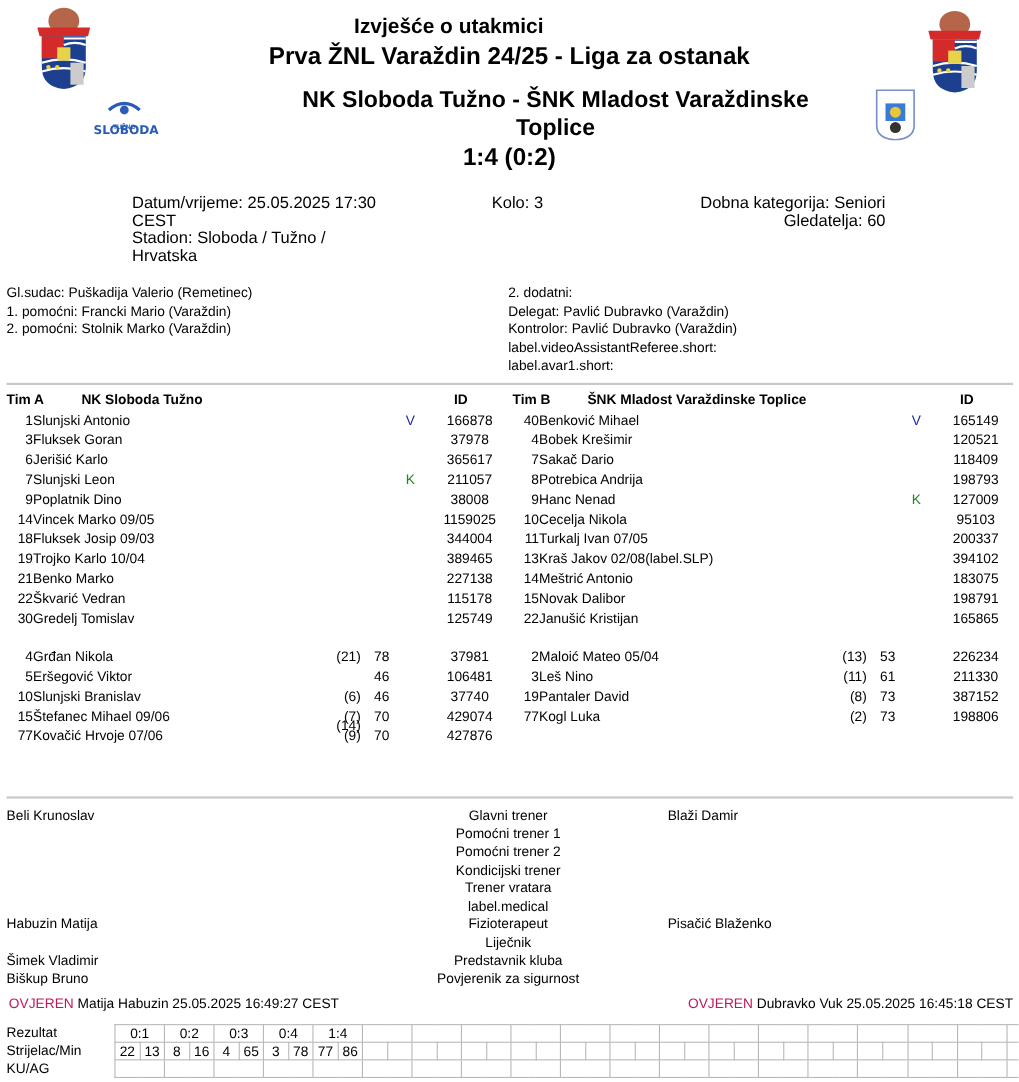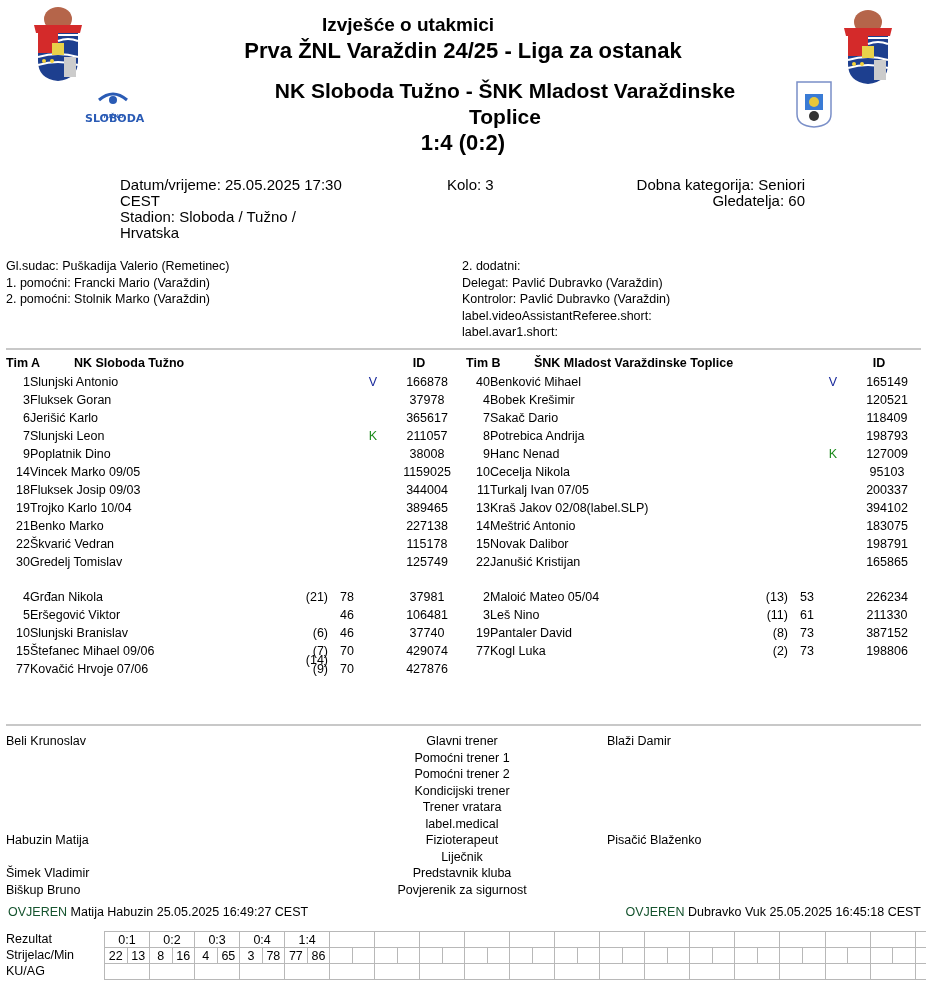--- a/index.html
+++ b/index.html
@@ -51,21 +51,21 @@
 
   .staff { font-size: 12.5px; line-height: 16.5px; top: 733px; }
   .staff-left { left: 6px; width: 300px; }
   .staff-mid { left: 362px; width: 200px; text-align: center; }
   .staff-right { left: 591px; width: 300px; margin-left: 16px; }
   .line-slot { height: 16.5px; white-space: nowrap; }
 
   .verify { top: 905px; font-size: 12.5px; }
   .verify-left { left: 8px; }
   .verify-right { right: 5px; }
-  .ok { color: #14532d; }
+  .ok { color: #be185d; }
 
   .grid-labels { left: 6px; top: 931px; font-size: 12.5px; line-height: 16px; }
   .score-grid { left: 104px; top: 931px; width: 857px; border-collapse: collapse; table-layout: fixed; }
   .score-grid td { border: 1px solid #b8b8b8; height: 16px; padding: 0; text-align: center; font-size: 12.5px; line-height: 14px; }
   .score-grid td.half { width: 21.5px; }
 </style>
 </head>
 <body>
 
 <div class="abs title1">Izvješće o utakmici</div>

